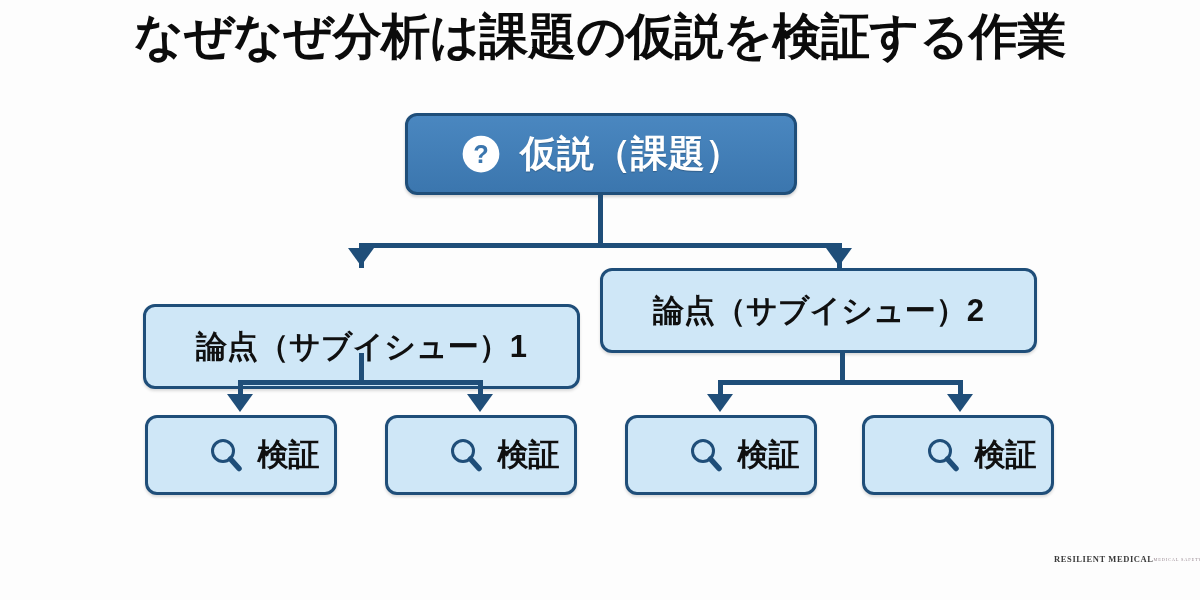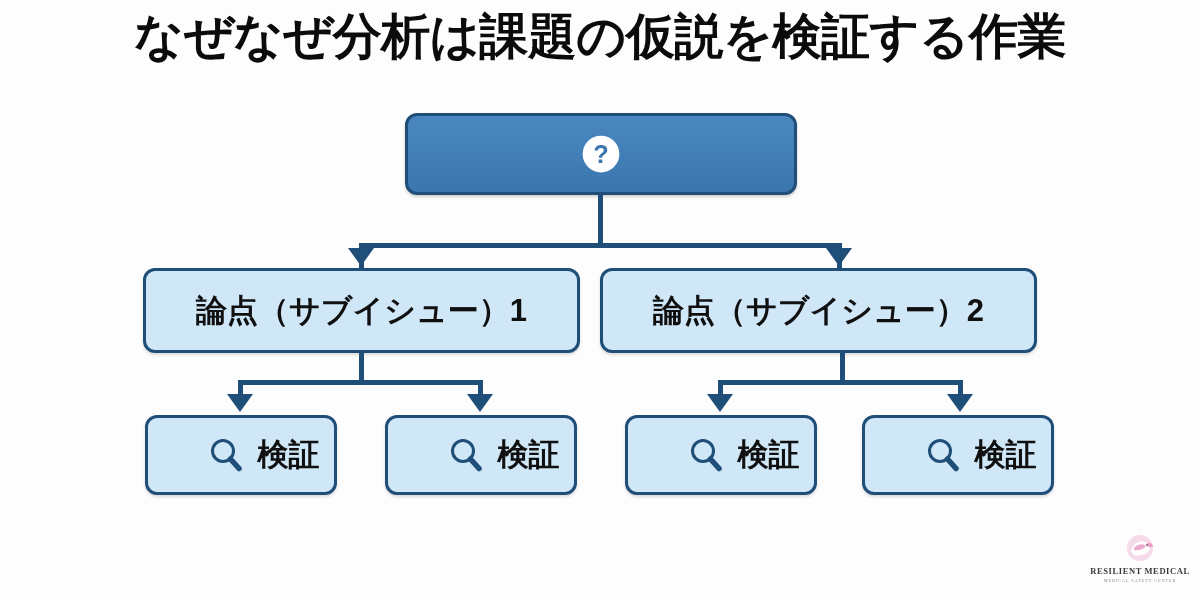--- a/index.html
+++ b/index.html
@@ -81,21 +81,21 @@
   }
 
   .node-sub {
     top: 268px;
     width: 437px;
     height: 85px;
     background: #cfe7f7;
     border-color: #1f4e79;
     box-shadow: 0 2px 3px rgba(0,0,0,0.14);
   }
-  .node-sub.sub-1 { left: 143px; }
+  .node-sub.sub-1 { left: 143px; margin-top: 36px; }
   .node-sub.sub-2 { left: 600px; }
   .node-sub .node-label {
     color: #101010;
     font-size: 31px;
     font-weight: bold;
     white-space: nowrap;
   }
 
   .node-leaf {
     top: 415px;
@@ -174,21 +174,21 @@
   .t3-head-r { left: 947px; top: 394px; }
 
   
   .logo {
     position: absolute;
     left: 1085px;
     top: 522px;
     width: 110px;
     height: 72px;
     display: flex;
-    flex-direction: column;
+    flex-direction: row;
     align-items: center;
     justify-content: center;
   }
   .logo-mark {
     width: 40px;
     height: 30px;
     display: block;
   }
   .logo-name {
     font-size: 8.5px;
@@ -213,20 +213,21 @@
 
 <div id="slide">
 
   <div class="title">なぜなぜ分析は課題の仮説を検証する作業</div>
 
   <div class="node node-root">
     <svg class="icon-question" viewBox="0 0 48 48">
       <circle cx="24" cy="24" r="21" fill="#ffffff"></circle>
       <text x="24" y="34" text-anchor="middle" font-family="Liberation Sans, sans-serif" font-size="29" font-weight="bold" fill="#3b76ae">?</text>
     </svg>
+    <span class="node-label">仮説（課題）</span>
   </div>
 
   <div class="conn conn-v t1-stem"></div>
   <div class="conn conn-h t1-bar"></div>
   <div class="conn conn-v t1-down-l"></div>
   <div class="conn conn-v t1-down-r"></div>
   <div class="arrowhead t1-head-l"></div>
   <div class="arrowhead t1-head-r"></div>
 
   <div class="node node-sub sub-1">

